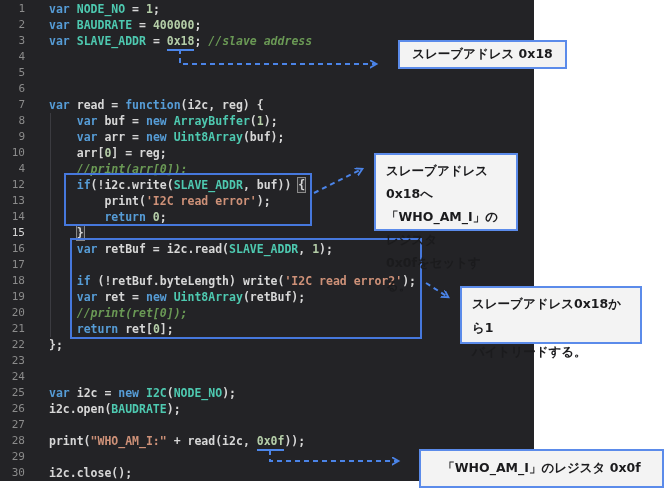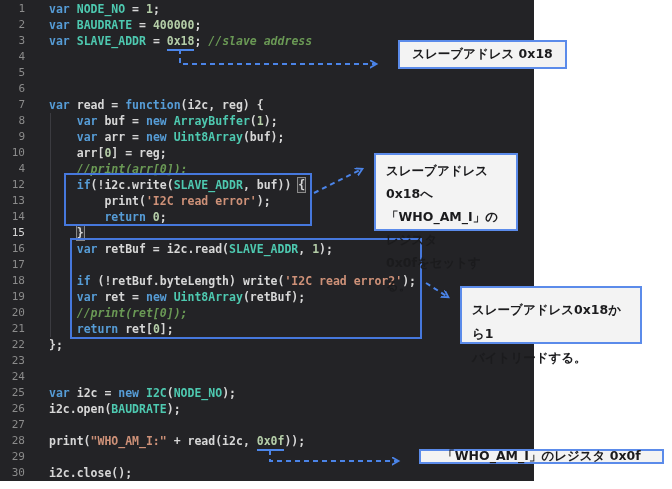--- a/index.html
+++ b/index.html
@@ -33,22 +33,22 @@
   .box-read{left:70px; top:238px; width:352px; height:101px;}
   
   .connectors{position:absolute; left:0; top:0; width:672px; height:489px;
     pointer-events:none;}
   
   .callout{position:absolute; background:#f3f3f3; border:2px solid #5b8bea;
     box-sizing:border-box; color:#1b1b1d; font-weight:bold; font-size:12.5px;}
   .callout.center{display:flex; align-items:center; justify-content:center;}
   .c1{left:398px; top:40px; width:169px; height:29px;}
   .c2{left:374px; top:153px; width:144px; height:78px; padding:4px 10px; line-height:23px;}
-  .c3{left:460px; top:286px; width:182px; height:58px; padding:10px 10px; line-height:24px;}
-  .c4{left:419px; top:449px; width:245px; height:15px;}
+  .c3{left:460px; top:286px; width:182px; height:58px; padding:4px 10px; line-height:24px;}
+  .c4{left:419px; top:449px; width:245px; height:39px;}
 </style>
 </head>
 <body>
 
 <div class="stage">
 
   <div class="editor">
     <div class="indent-guide"></div>
     <div id="code-lines">
         <div class="row">

